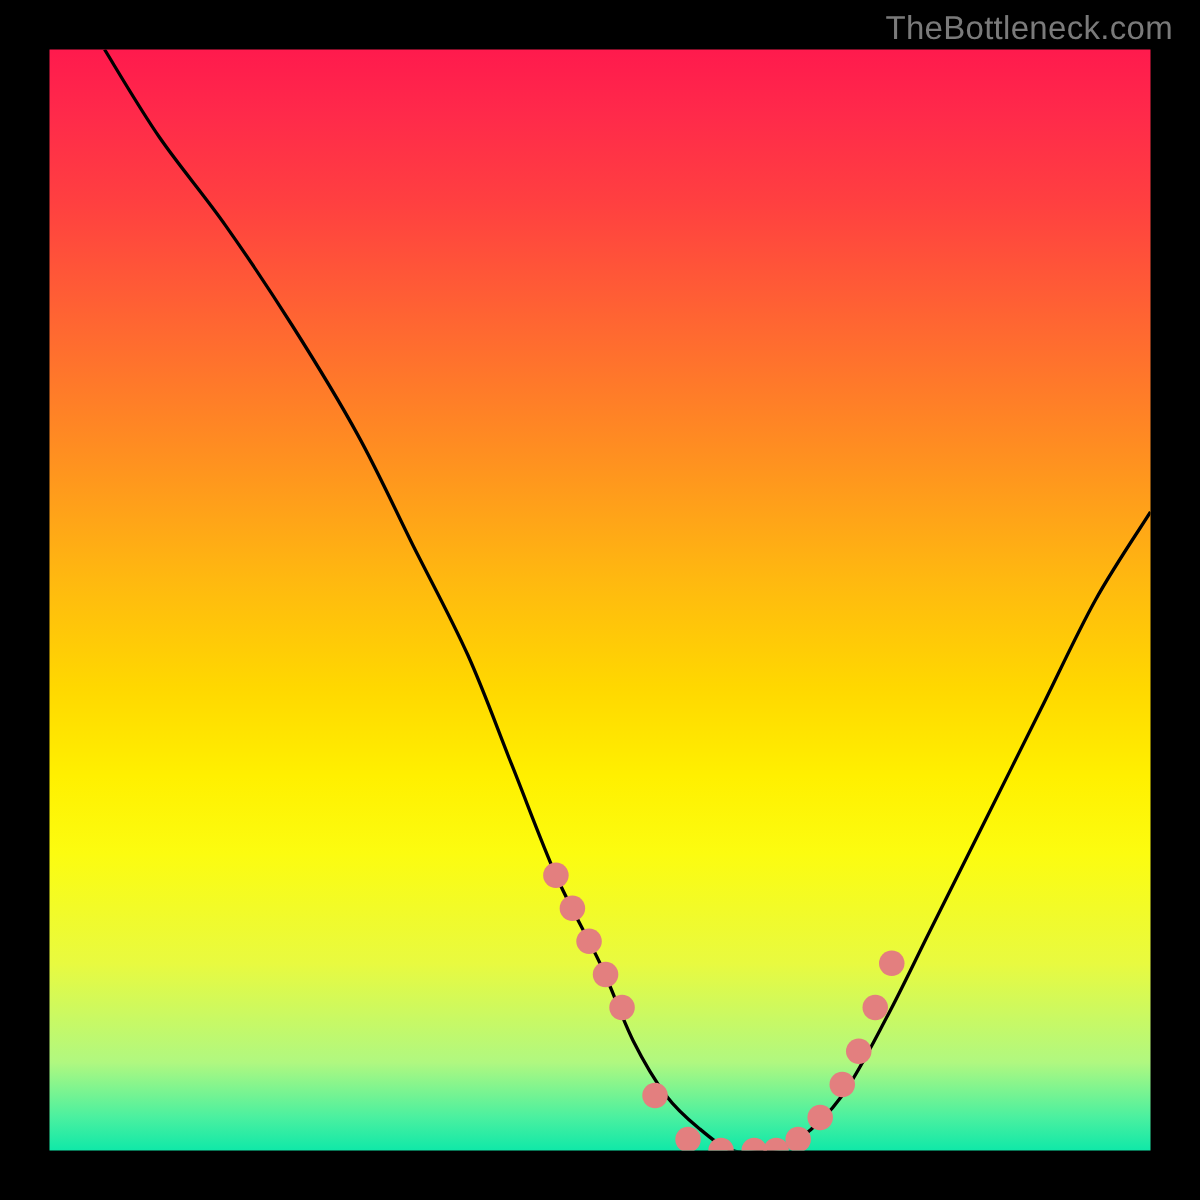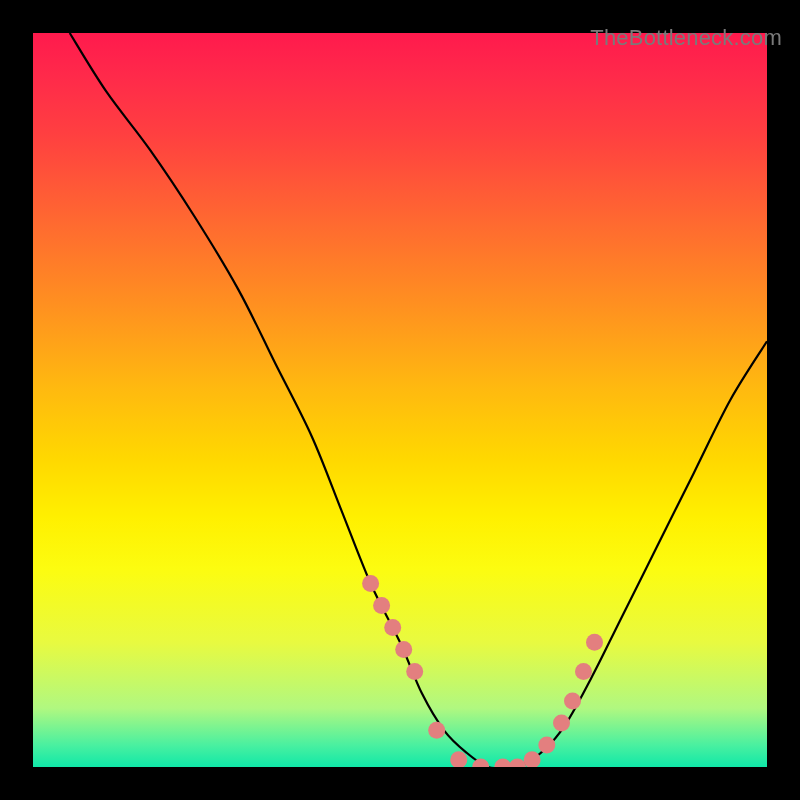--- a/index.html
+++ b/index.html
@@ -57,21 +57,20 @@
 
   .watermark {
     position: absolute;
     top: 6px;
     right: 18px;
     color: #7a7a7a;
     font-size: 22px;
     font-weight: 500;
     letter-spacing: 0.2px;
     user-select: none;
-    margin-top: 19px;
   }
 
   .curve {
     fill: none;
     stroke: #000000;
     stroke-width: 2.2;
   }
 
   .dot {
     fill: #e37f7f;

